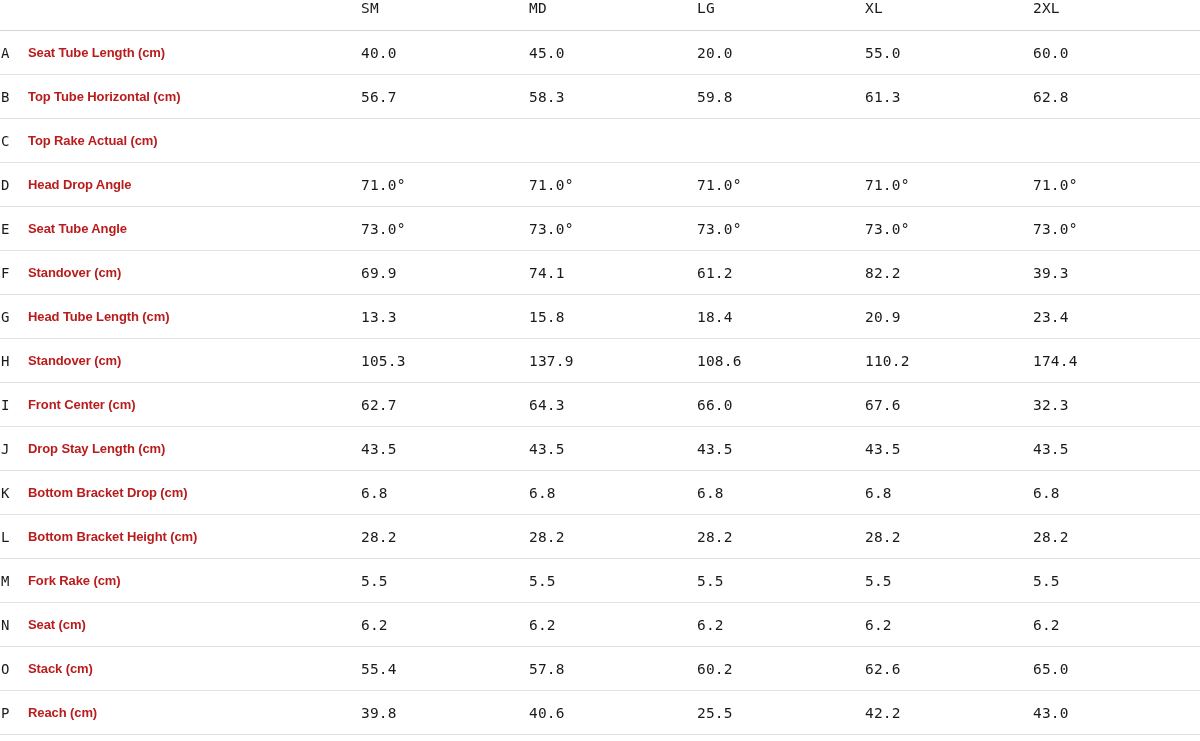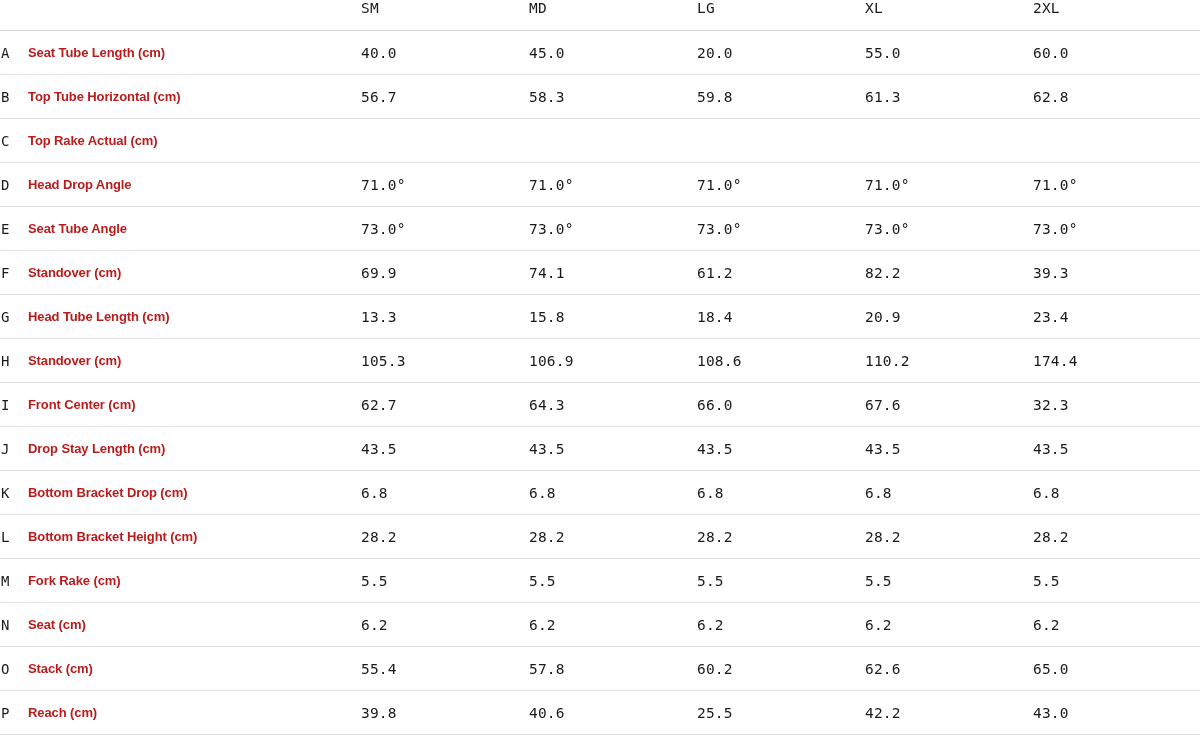--- a/index.html
+++ b/index.html
@@ -156,21 +156,21 @@
       <td class="value">13.3</td>
       <td class="value">15.8</td>
       <td class="value">18.4</td>
       <td class="value">20.9</td>
       <td class="value">23.4</td>
     </tr>
     <tr>
       <td class="letter">H</td>
       <td class="label">Standover (cm)</td>
       <td class="value">105.3</td>
-      <td class="value">106.9</td>
+      <td class="value">137.9</td>
       <td class="value">108.6</td>
       <td class="value">110.2</td>
       <td class="value">174.4</td>
     </tr>
     <tr>
       <td class="letter">I</td>
       <td class="label">Front Center (cm)</td>
       <td class="value">62.7</td>
       <td class="value">64.3</td>
       <td class="value">66.0</td>

